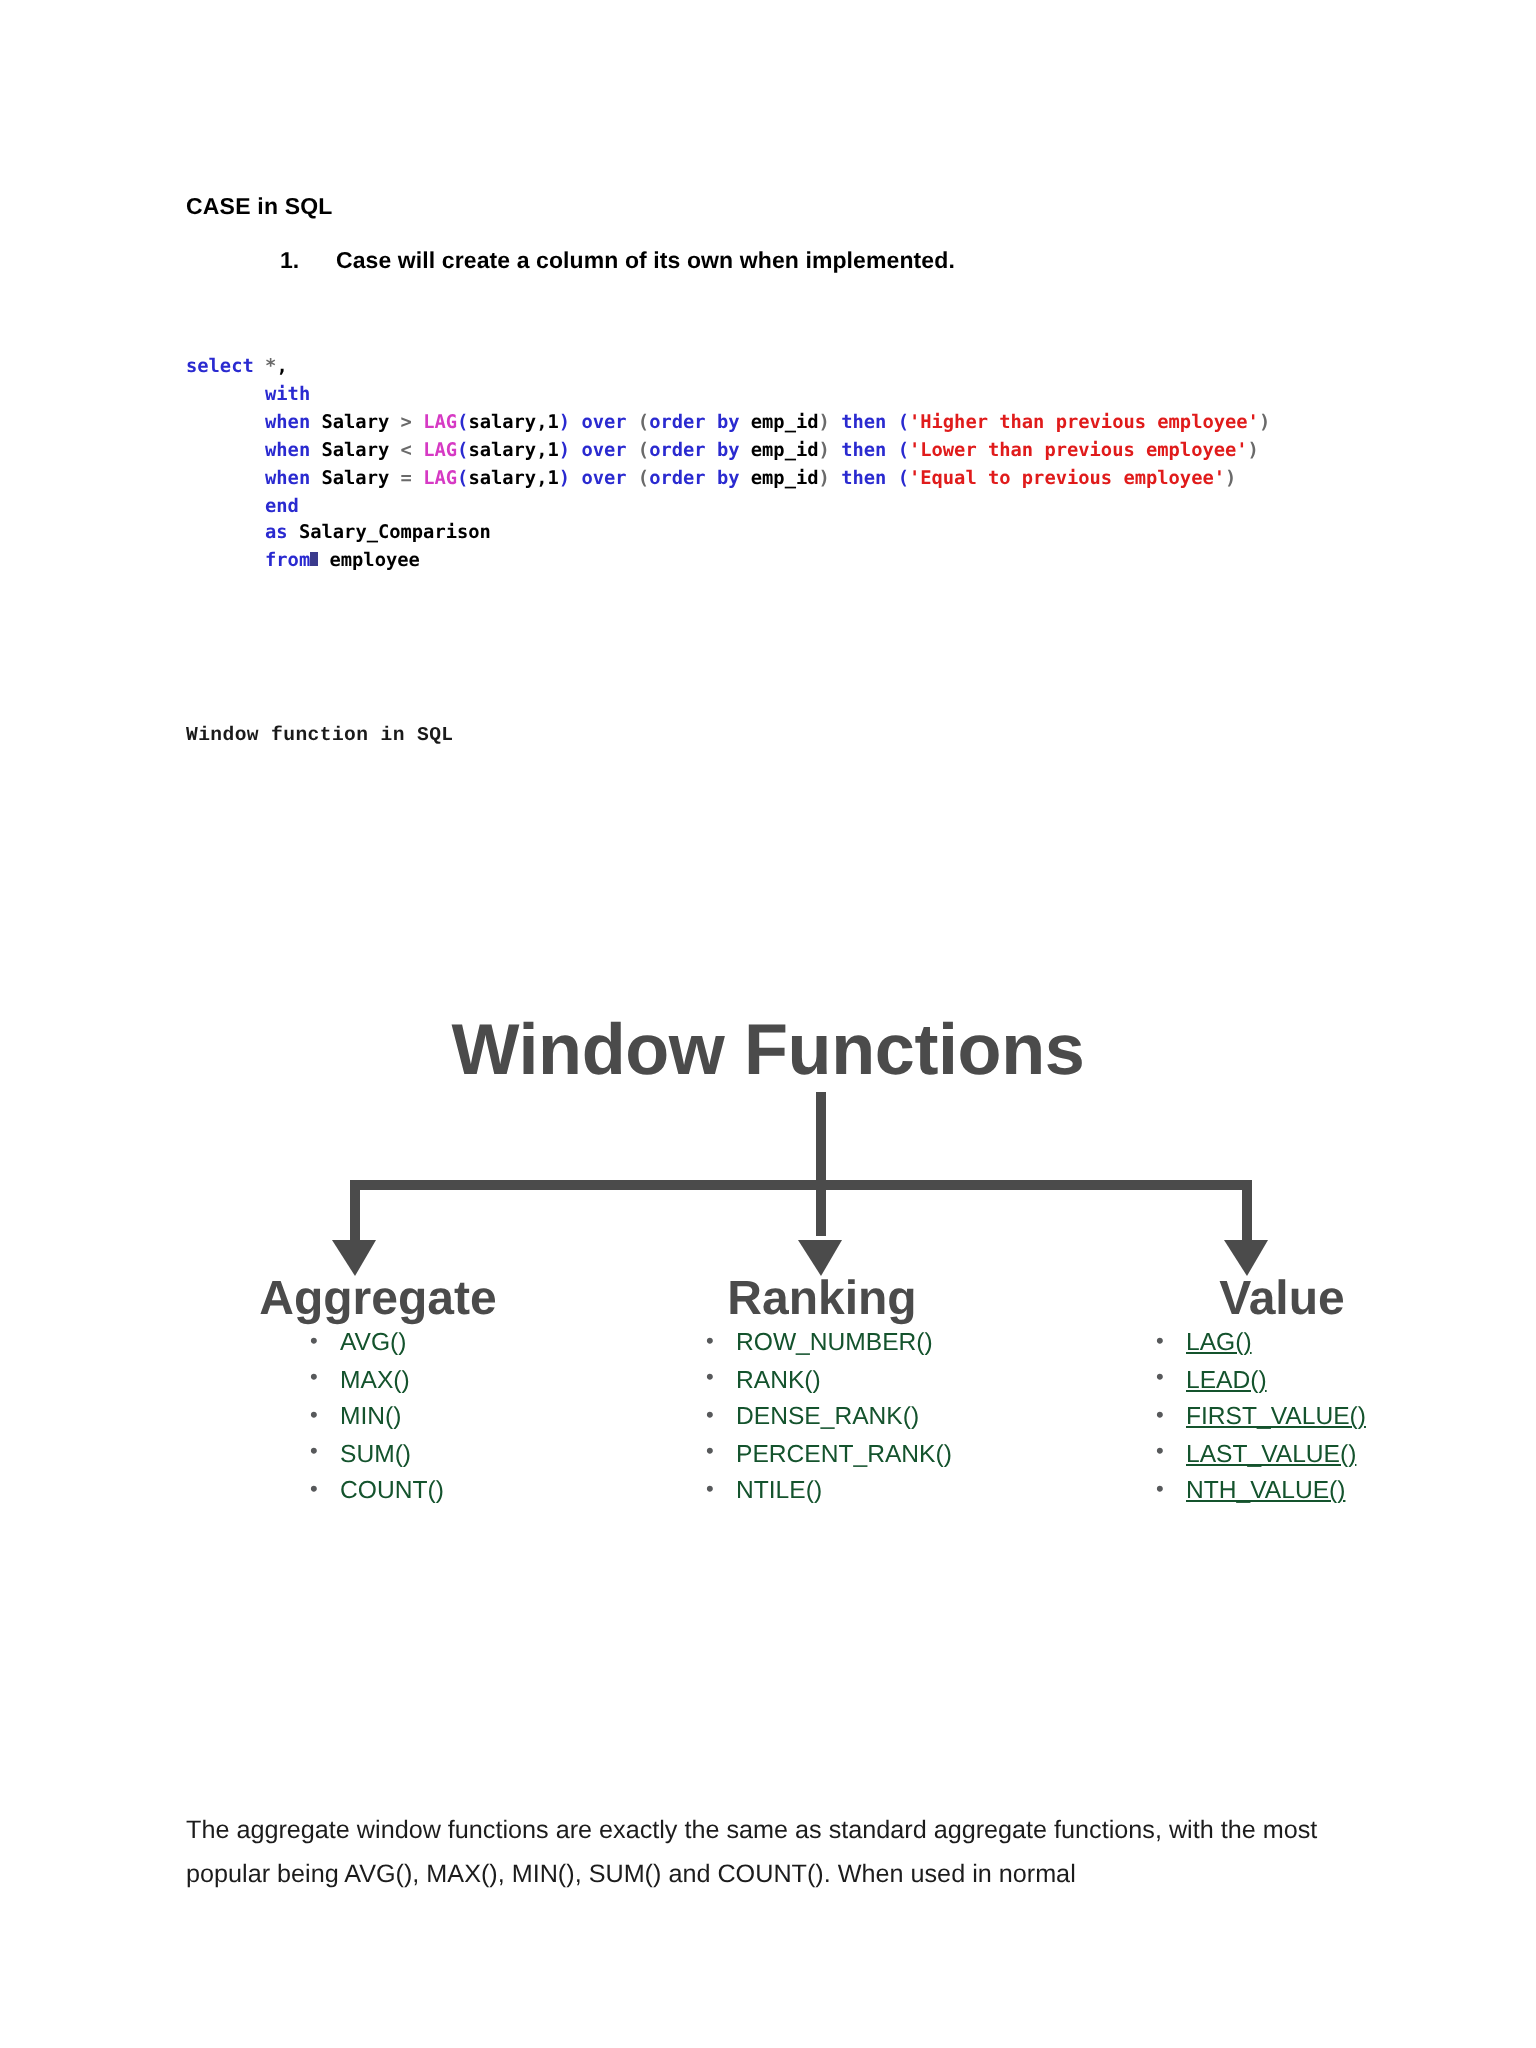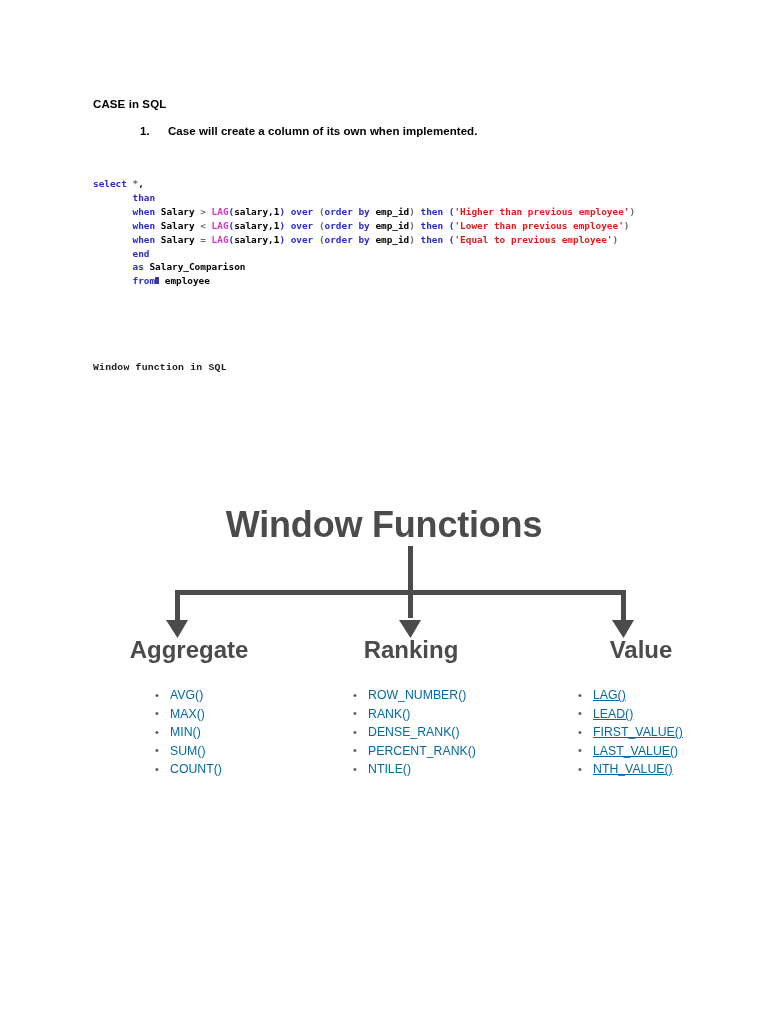--- a/index.html
+++ b/index.html
@@ -129,23 +129,23 @@
     font-size: 24px;
     font-weight: bold;
     color: #4b4b4b;
     text-align: center;
     white-space: nowrap;
     transform: translateX(-50%);
   }
 
   .branch-list {
     position: absolute;
-    top: 196px;
+    top: 172px;
     font-size: 12.3px;
-    color: #0369a1;
+    color: #14532d;
     list-style: none;
     margin: 0;
     padding: 0;
     line-height: 18.6px;
     white-space: nowrap;
   }
   .branch-list li {
     position: relative;
     padding-left: 15px;
   }
@@ -177,21 +177,21 @@
   <div class="doc-heading">CASE in SQL</div>
 
   <div class="numbered-list">
     <div class="li-row">
       <span class="li-num">1.</span>
       <span class="li-text">Case will create a column of its own when implemented.</span>
     </div>
   </div>
 
   <div class="code-block"><span class="k">select</span> <span class="op">*</span><span class="id">,</span>
-       <span class="k">than</span>
+       <span class="k">with</span>
        <span class="k">when</span> <span class="id">Salary</span> <span class="op">&gt;</span> <span class="fn">LAG</span><span class="opb">(</span><span class="id">salary</span><span class="id">,</span><span class="id">1</span><span class="opb">)</span> <span class="k">over</span> <span class="op">(</span><span class="k">order by</span> <span class="id">emp_id</span><span class="op">)</span> <span class="k">then</span> <span class="opb">(</span><span class="str">'Higher than previous employee'</span><span class="op">)</span>
        <span class="k">when</span> <span class="id">Salary</span> <span class="op">&lt;</span> <span class="fn">LAG</span><span class="opb">(</span><span class="id">salary</span><span class="id">,</span><span class="id">1</span><span class="opb">)</span> <span class="k">over</span> <span class="op">(</span><span class="k">order by</span> <span class="id">emp_id</span><span class="op">)</span> <span class="k">then</span> <span class="opb">(</span><span class="str">'Lower than previous employee'</span><span class="op">)</span>
        <span class="k">when</span> <span class="id">Salary</span> <span class="op">=</span> <span class="fn">LAG</span><span class="opb">(</span><span class="id">salary</span><span class="id">,</span><span class="id">1</span><span class="opb">)</span> <span class="k">over</span> <span class="op">(</span><span class="k">order by</span> <span class="id">emp_id</span><span class="op">)</span> <span class="k">then</span> <span class="opb">(</span><span class="str">'Equal to previous employee'</span><span class="op">)</span>
        <span class="k">end</span>
        <span class="k">as</span> <span class="id">Salary_Comparison</span>
        <span class="k">from</span><span class="cursor-blk"></span> <span class="id">employee</span></div>
 
   <div class="mono-heading">Window function in SQL</div>
 
   <div class="diagram">
@@ -238,14 +238,15 @@
     <ul class="branch-list" style="left:578px;text-decoration:underline;">
       <li>LAG()</li>
       <li>LEAD()</li>
       <li>FIRST_VALUE()</li>
       <li>LAST_VALUE()</li>
       <li>NTH_VALUE()</li>
     </ul>
 
   </div>
 
+  <div class="closing-para">The aggregate window functions are exactly the same as standard aggregate functions, with the most popular being AVG(), MAX(), MIN(), SUM() and COUNT(). When used in normal</div>
 
 </div>
 
 </body></html>

